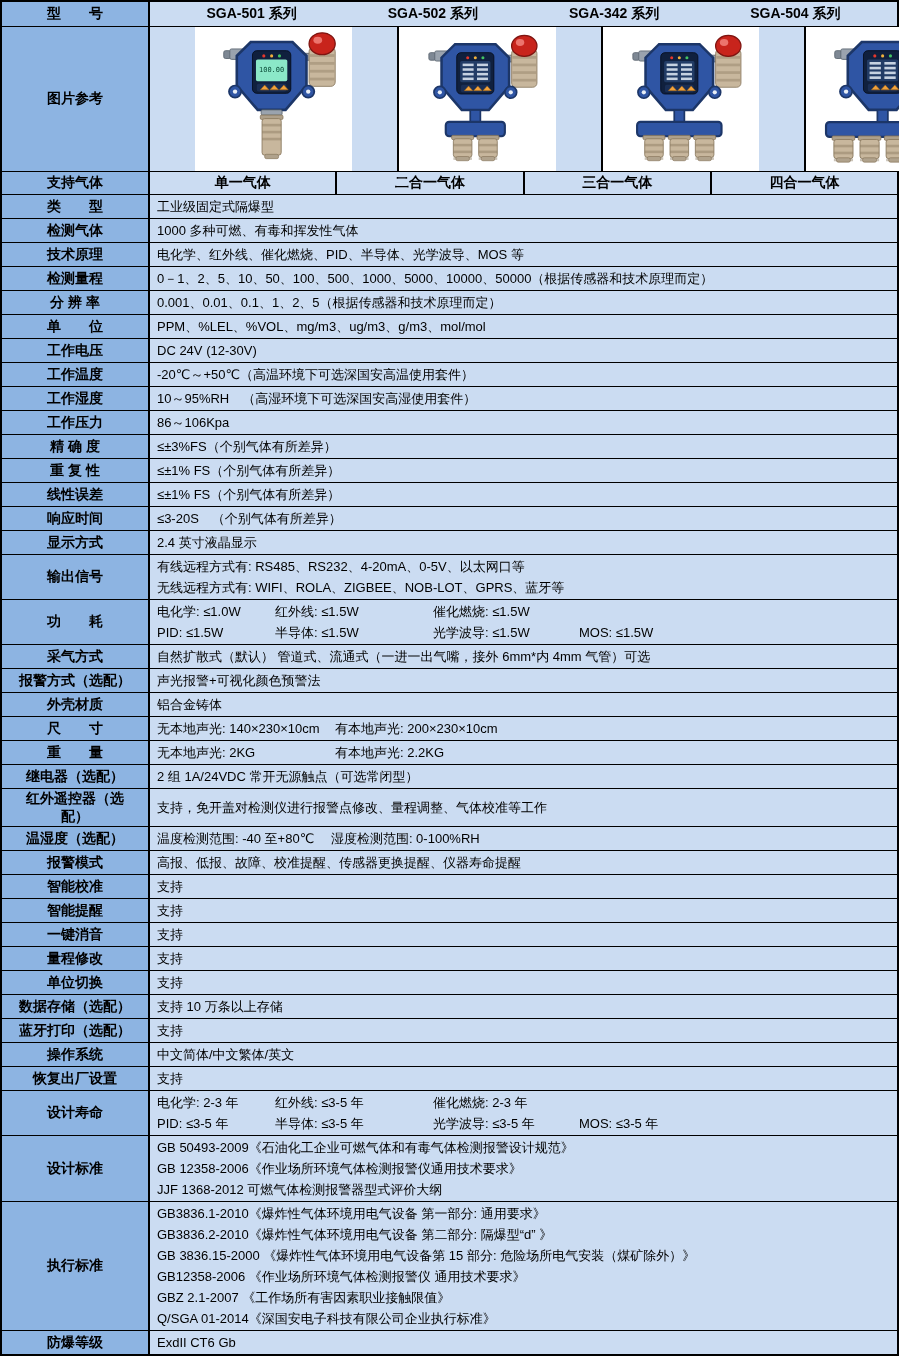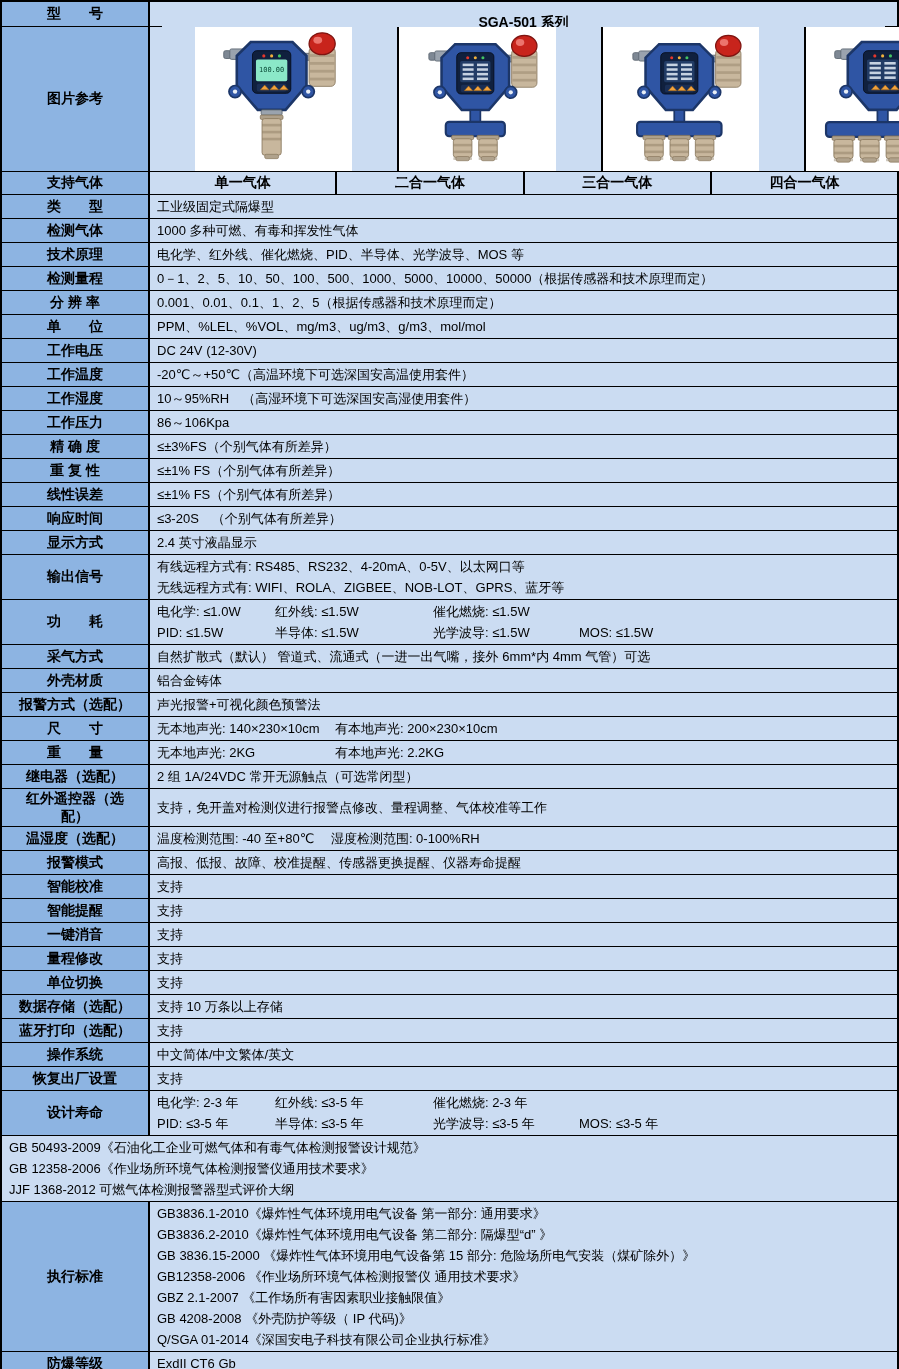--- a/index.html
+++ b/index.html
@@ -32,21 +32,21 @@
     background:#CBDCF2;font-weight:bold;font-size:14px;border-left:2px solid #000;box-sizing:border-box;}
   .gas-row .gas-cell:first-child{border-left:none;}
 </style>
 </head>
 <body>
 
 <div class="sheet">
 
   <div class="row header-row">
     <div class="label-cell">型　　号</div>
-    <div class="content" id="model-cells" style="padding:12px;flex-direction:column;">
+    <div class="content" id="model-cells" style="padding:12px;">
         <div class="model-cell">SGA-501 系列</div>
         <div class="model-cell">SGA-502 系列</div>
         <div class="model-cell">SGA-342 系列</div>
         <div class="model-cell">SGA-504 系列</div>
       </div>
   </div>
 
   <div class="row image-row">
     <div class="label-cell">图片参考</div>
     <div class="content" id="image-cells" style="padding:0;">
@@ -372,29 +372,29 @@
           <div class="line"><span class="seg w0">PID: ≤1.5W</span><span class="seg w1">半导体: ≤1.5W</span><span class="seg w2">光学波导: ≤1.5W</span><span class="seg">MOS: ≤1.5W</span></div>
         </div>
       </div>
       <div class="row">
         <div class="label-cell">采气方式</div>
         <div class="content vert">
           <div class="line">自然扩散式（默认） 管道式、流通式（一进一出气嘴，接外 6mm*内 4mm 气管）可选</div>
         </div>
       </div>
       <div class="row">
+        <div class="label-cell">报警方式（选配）</div>
+        <div class="content vert">
+          <div class="line">声光报警+可视化颜色预警法</div>
+        </div>
+      </div>
+      <div class="row">
         <div class="label-cell">外壳材质</div>
         <div class="content vert">
           <div class="line">铝合金铸体</div>
-        </div>
-      </div>
-      <div class="row">
-        <div class="label-cell">报警方式（选配）</div>
-        <div class="content vert">
-          <div class="line">声光报警+可视化颜色预警法</div>
         </div>
       </div>
       <div class="row">
         <div class="label-cell">尺　　寸</div>
         <div class="content vert">
           <div class="line"><span class="seg d0">无本地声光: 140×230×10cm</span><span class="seg">有本地声光: 200×230×10cm</span></div>
         </div>
       </div>
       <div class="row">
         <div class="label-cell">重　　量</div>
@@ -481,35 +481,35 @@
         </div>
       </div>
       <div class="row">
         <div class="label-cell">设计寿命</div>
         <div class="content vert">
           <div class="line"><span class="seg w0">电化学: 2-3 年</span><span class="seg w1">红外线: ≤3-5 年</span><span class="seg w2">催化燃烧: 2-3 年</span><span class="seg"></span></div>
           <div class="line"><span class="seg w0">PID: ≤3-5 年</span><span class="seg w1">半导体: ≤3-5 年</span><span class="seg w2">光学波导: ≤3-5 年</span><span class="seg">MOS: ≤3-5 年</span></div>
         </div>
       </div>
       <div class="row">
+        <div class="label-cell">设计标准</div>
         <div class="content vert">
           <div class="line">GB 50493-2009《石油化工企业可燃气体和有毒气体检测报警设计规范》</div>
           <div class="line">GB 12358-2006《作业场所环境气体检测报警仪通用技术要求》</div>
           <div class="line">JJF 1368-2012 可燃气体检测报警器型式评价大纲</div>
         </div>
       </div>
       <div class="row">
         <div class="label-cell">执行标准</div>
         <div class="content vert">
           <div class="line">GB3836.1-2010《爆炸性气体环境用电气设备 第一部分: 通用要求》</div>
           <div class="line">GB3836.2-2010《爆炸性气体环境用电气设备 第二部分: 隔爆型“d” 》</div>
           <div class="line">GB 3836.15-2000 《爆炸性气体环境用电气设备第 15 部分: 危险场所电气安装（煤矿除外）》</div>
           <div class="line">GB12358-2006 《作业场所环境气体检测报警仪 通用技术要求》</div>
           <div class="line">GBZ 2.1-2007 《工作场所有害因素职业接触限值》</div>
-          <div class="line">GB 4208-2008 《外壳防护等级（ IP 代码)》</div>
           <div class="line">Q/SGA 01-2014《深国安电子科技有限公司企业执行标准》</div>
         </div>
       </div>
       <div class="row">
         <div class="label-cell">防爆等级</div>
         <div class="content vert">
           <div class="line">ExdII CT6 Gb</div>
         </div>
       </div>
     </div>

